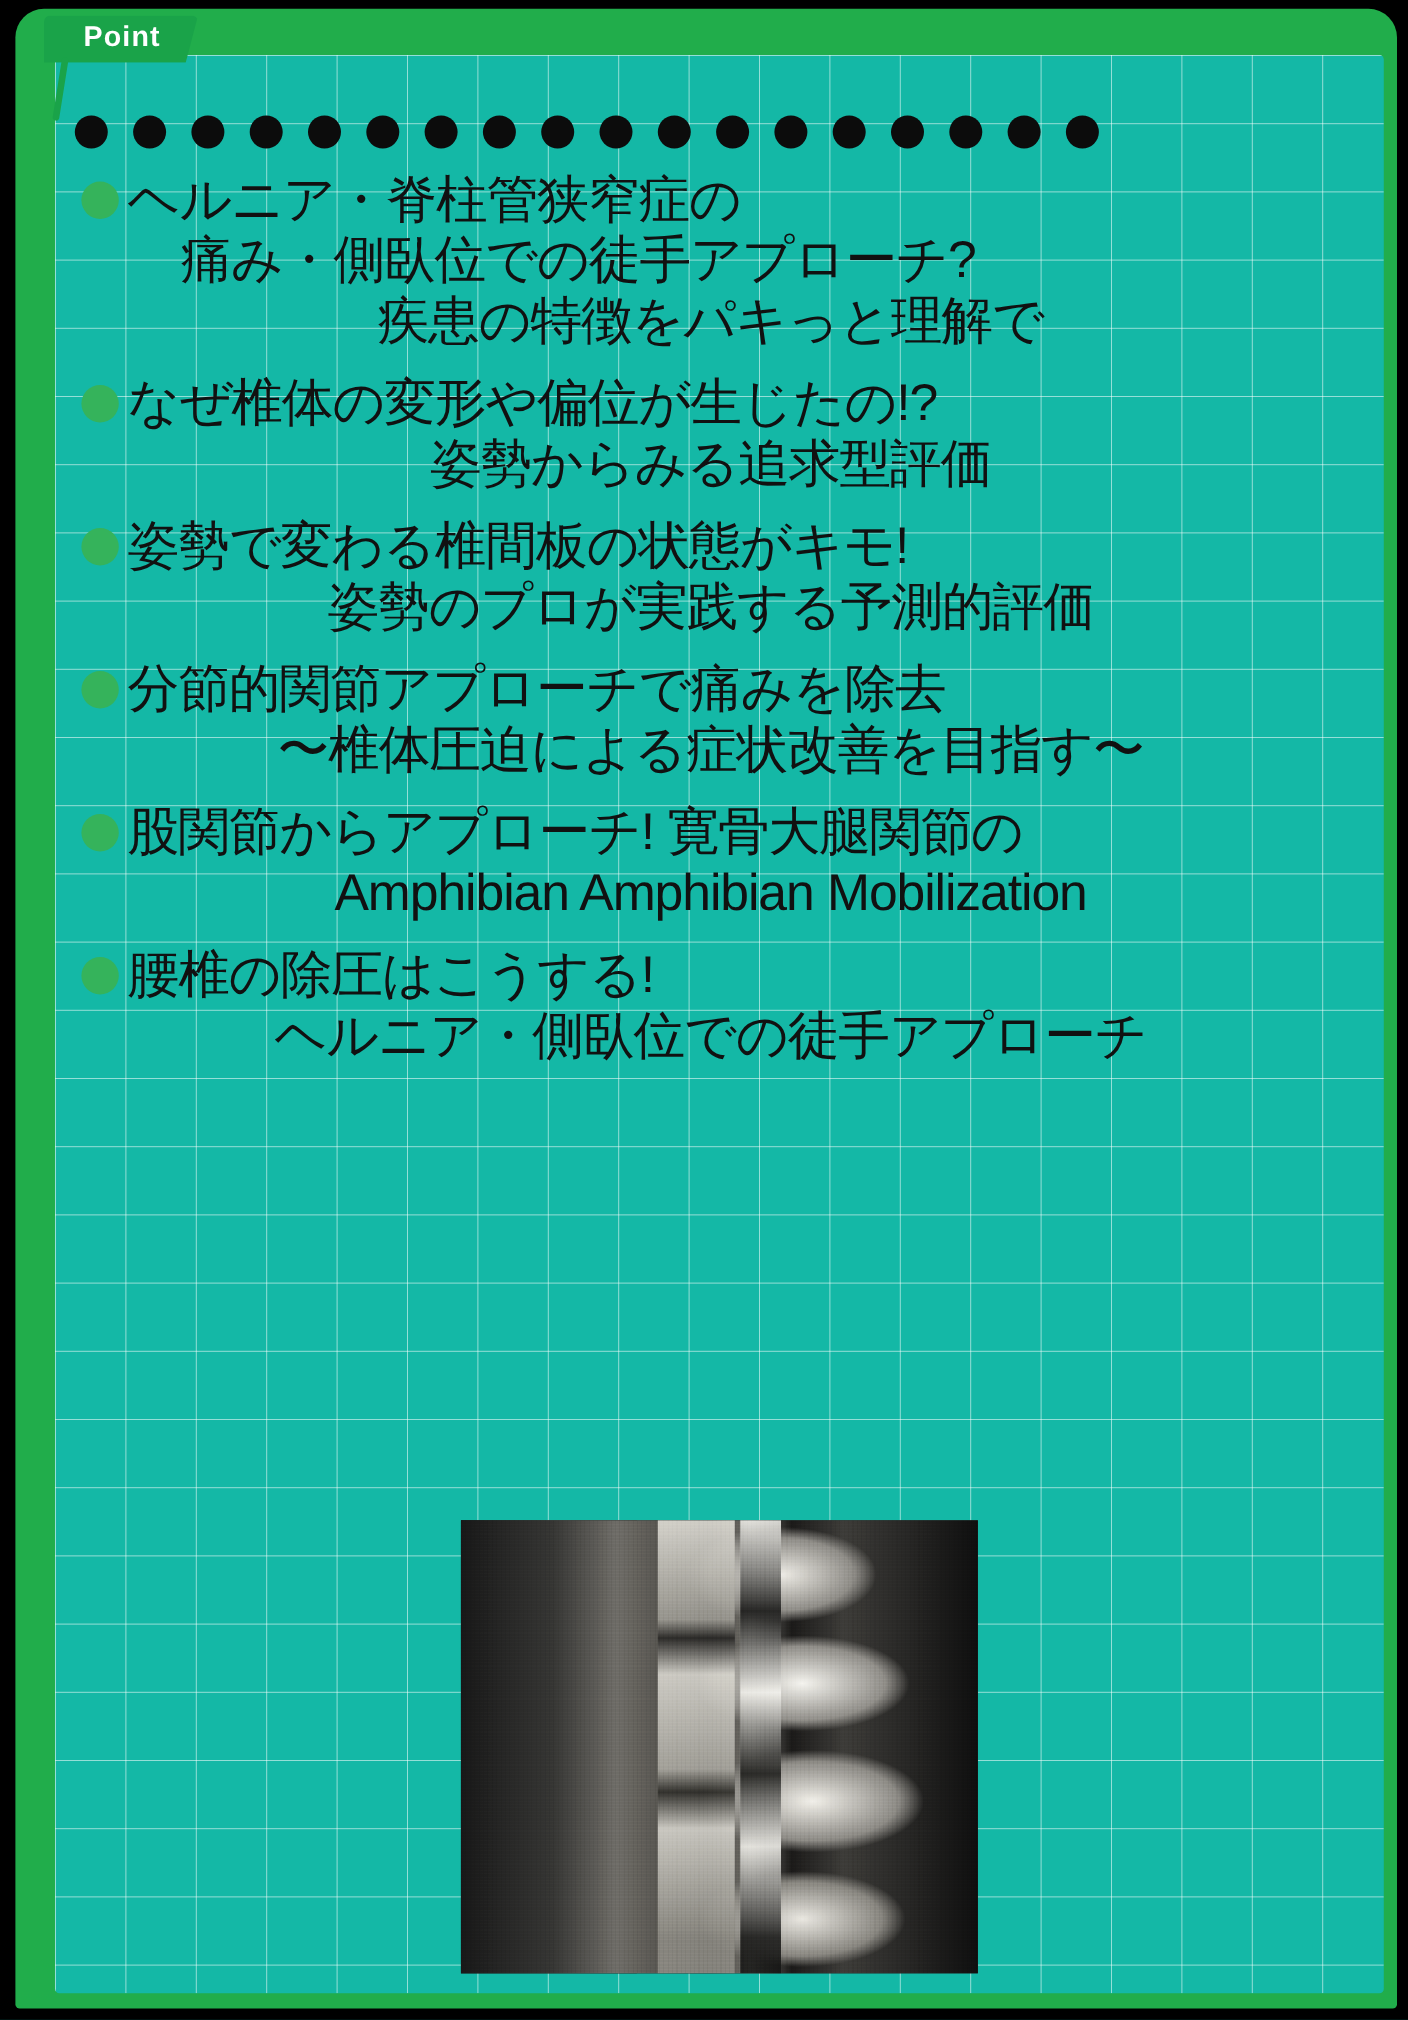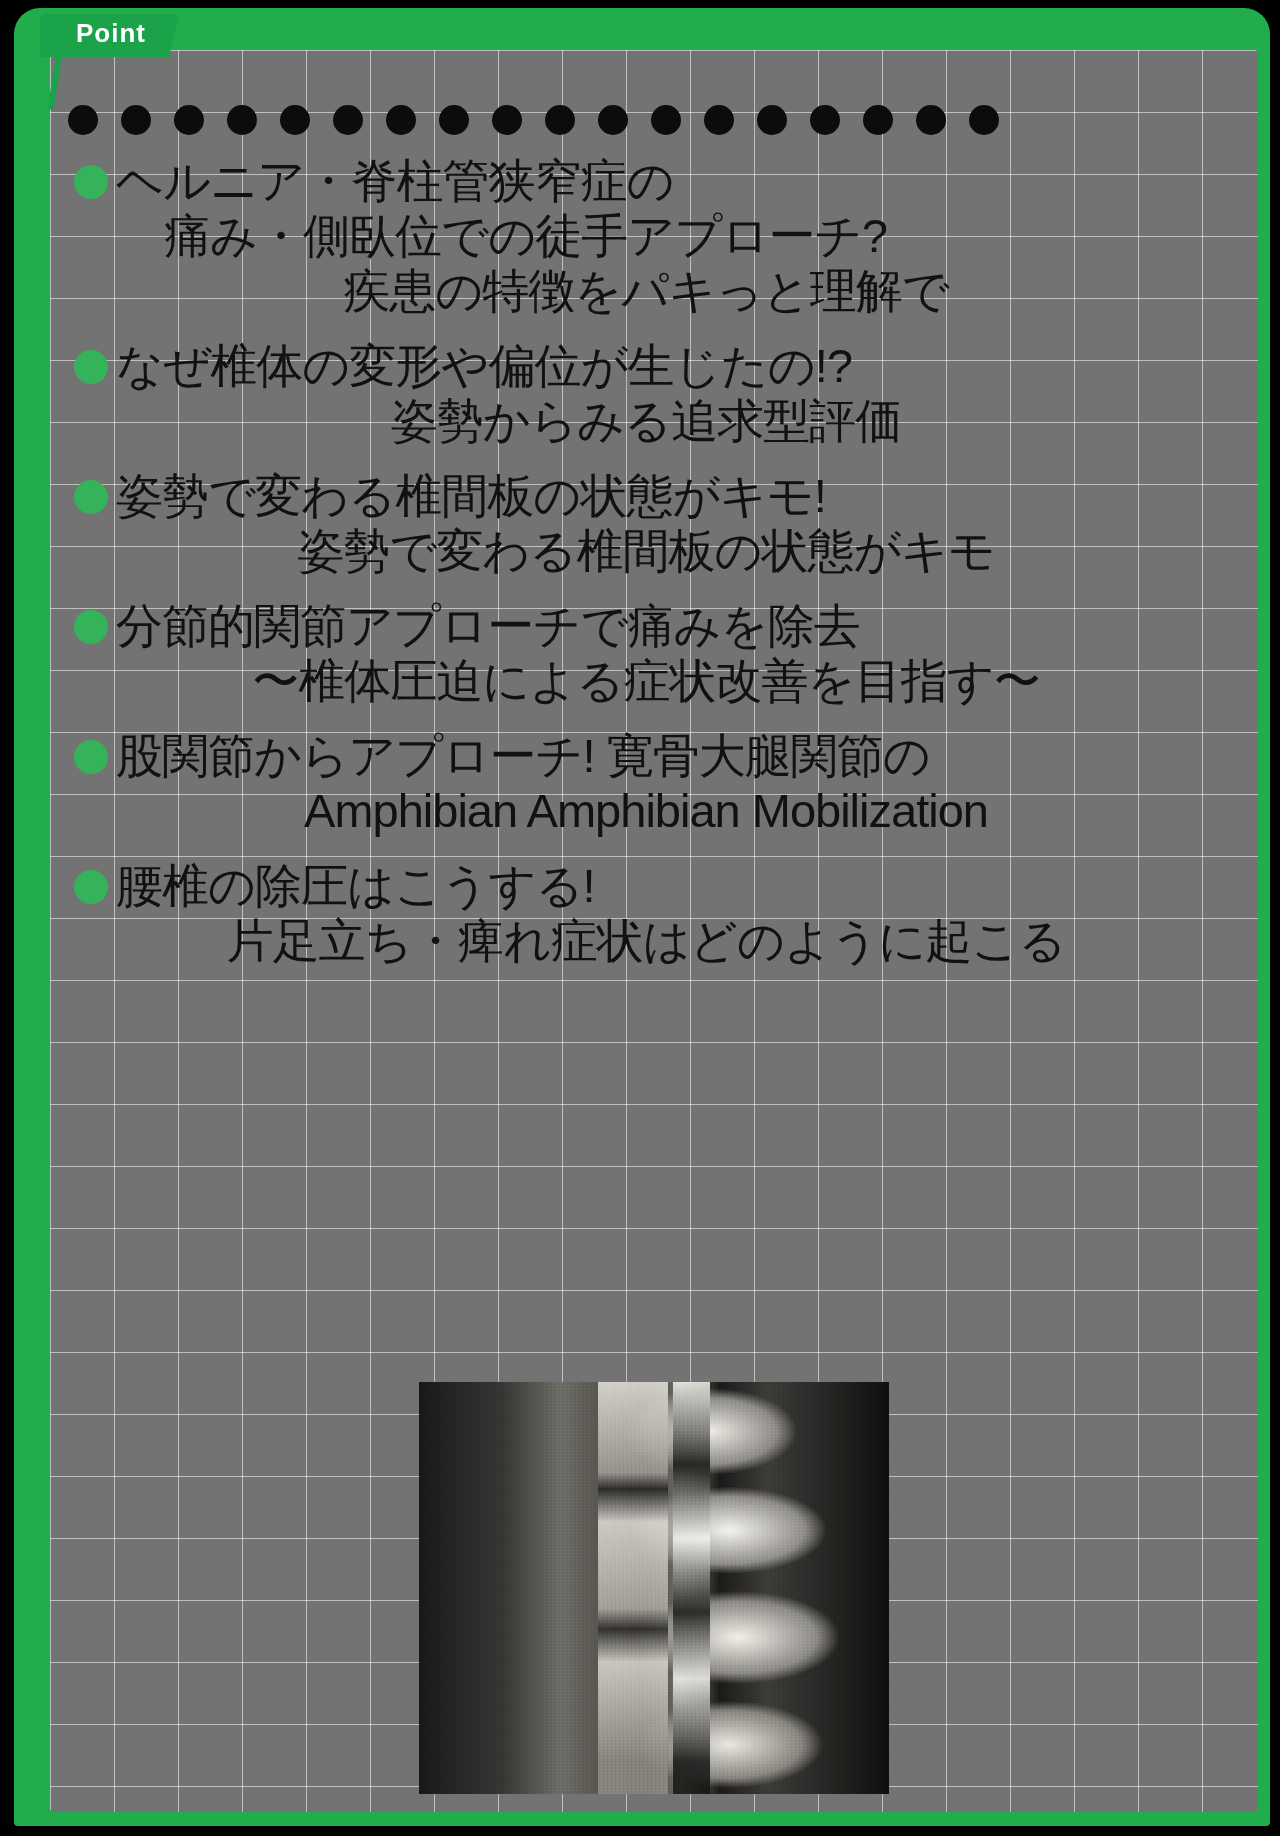--- a/index.html
+++ b/index.html
@@ -16,21 +16,21 @@
   .card{
     position:absolute;
     left:14px;top:8px;right:10px;bottom:10px;
     background:#21ad4b;
     border-radius:26px 26px 4px 4px;
   }
   
   .sheet{
     position:absolute;
     left:36px;top:42px;right:12px;bottom:14px;
-    background:#737373;
+    background:#14b8a6;
     border-radius:4px;
     overflow:hidden;
   }
   
   .grid{
     position:absolute;inset:0;
     background-image:
       linear-gradient(to right,rgba(255,255,255,.55) 1px,transparent 1px),
       linear-gradient(to bottom,rgba(255,255,255,.55) 1px,transparent 1px);
     background-size:64px 62px;
@@ -182,42 +182,42 @@
             <span class="bullet"></span>
             <div class="lines">
               <div class="line l-ind0">なぜ椎体の変形や偏位が生じたの!?</div>
               <div class="line l-right">姿勢からみる追求型評価</div>
             </div>
           </div>
           <div class="item">
             <span class="bullet"></span>
             <div class="lines">
               <div class="line l-ind0">姿勢で変わる椎間板の状態がキモ!</div>
-              <div class="line l-right">姿勢で変わる椎間板の状態がキモ</div>
+              <div class="line l-right">姿勢のプロが実践する予測的評価</div>
             </div>
           </div>
           <div class="item">
             <span class="bullet"></span>
             <div class="lines">
               <div class="line l-ind0">分節的関節アプローチで痛みを除去</div>
               <div class="line l-right">〜椎体圧迫による症状改善を目指す〜</div>
             </div>
           </div>
           <div class="item">
             <span class="bullet"></span>
             <div class="lines">
               <div class="line l-ind0">股関節からアプローチ! 寛骨大腿関節の</div>
               <div class="line l-right">Amphibian Amphibian Mobilization</div>
             </div>
           </div>
           <div class="item">
             <span class="bullet"></span>
             <div class="lines">
               <div class="line l-ind0">腰椎の除圧はこうする!</div>
-              <div class="line l-right">片足立ち・痺れ症状はどのように起こる</div>
+              <div class="line l-right">ヘルニア・側臥位での徒手アプローチ</div>
             </div>
           </div>
         </div>
 
       <div class="xray-wrap">
         <div class="xray">
           <div class="darkL"></div>
           <div class="soft"></div>
           <div class="vert1"></div>
           <div class="vert2"></div>

